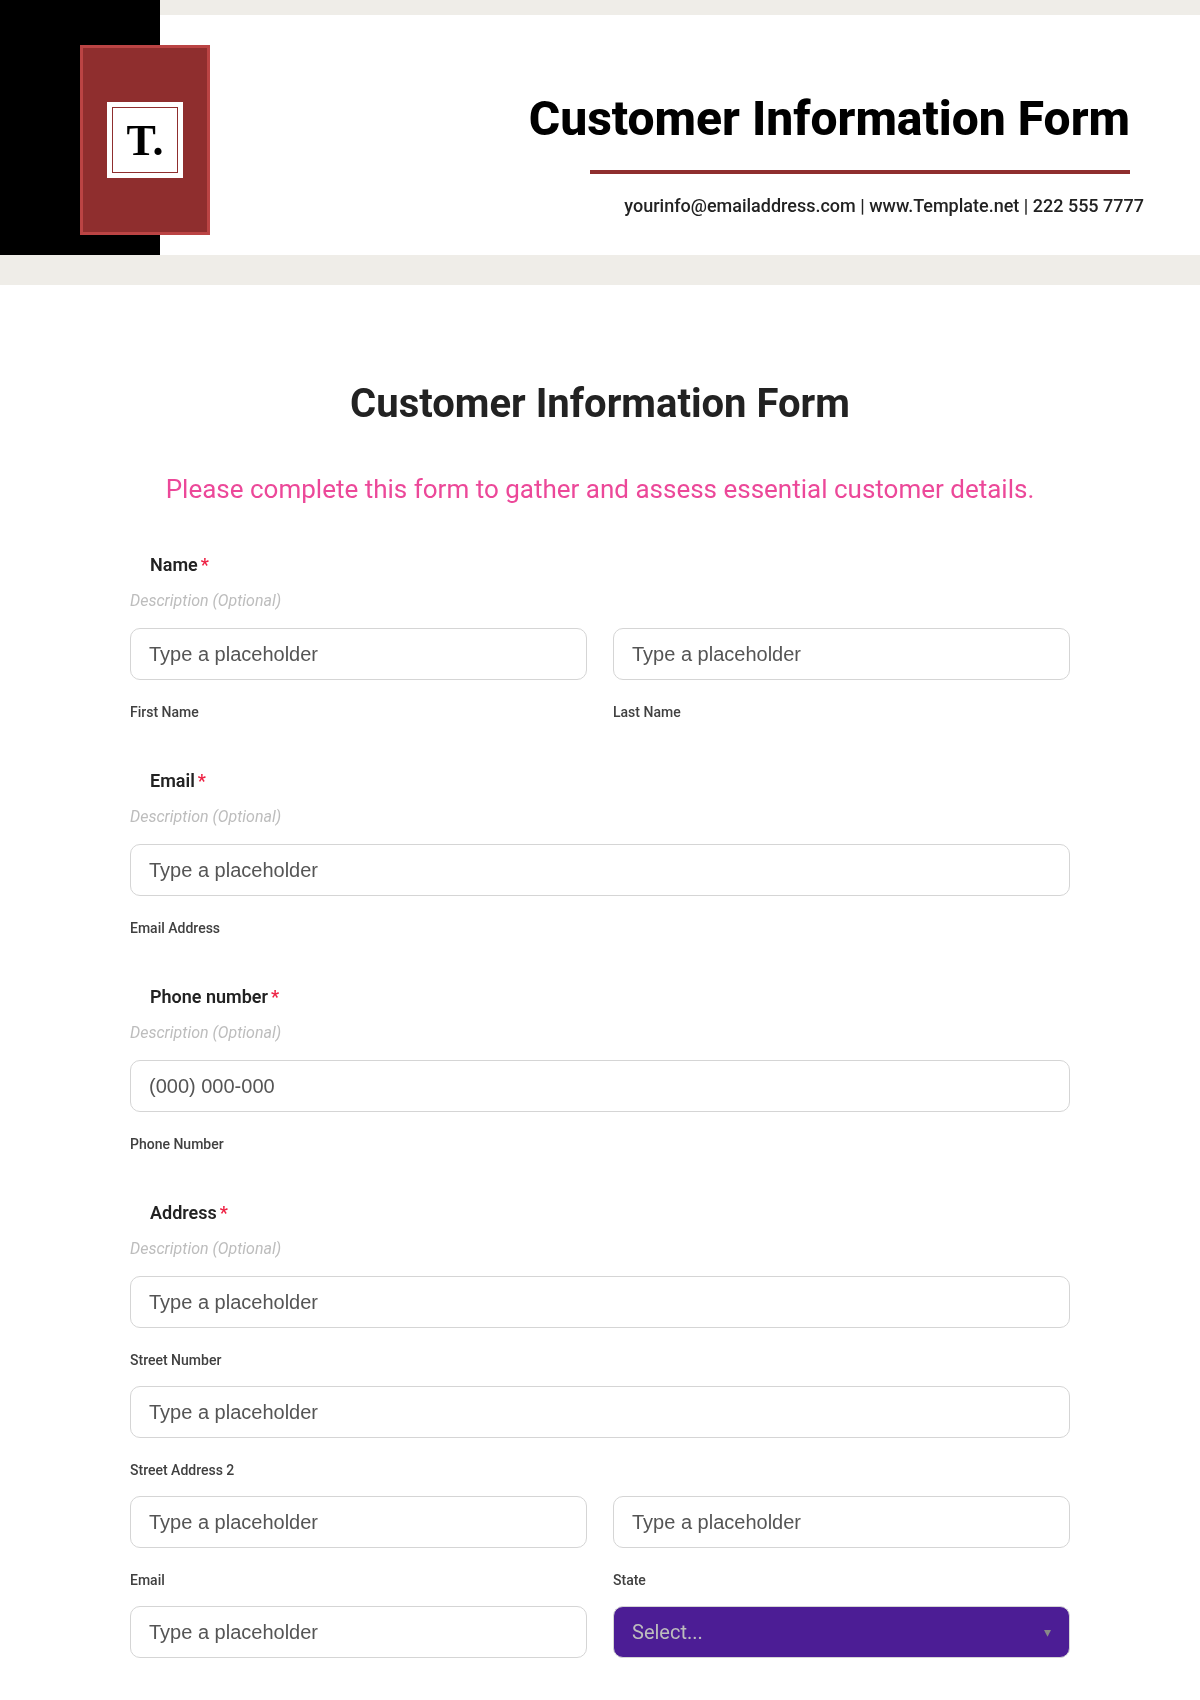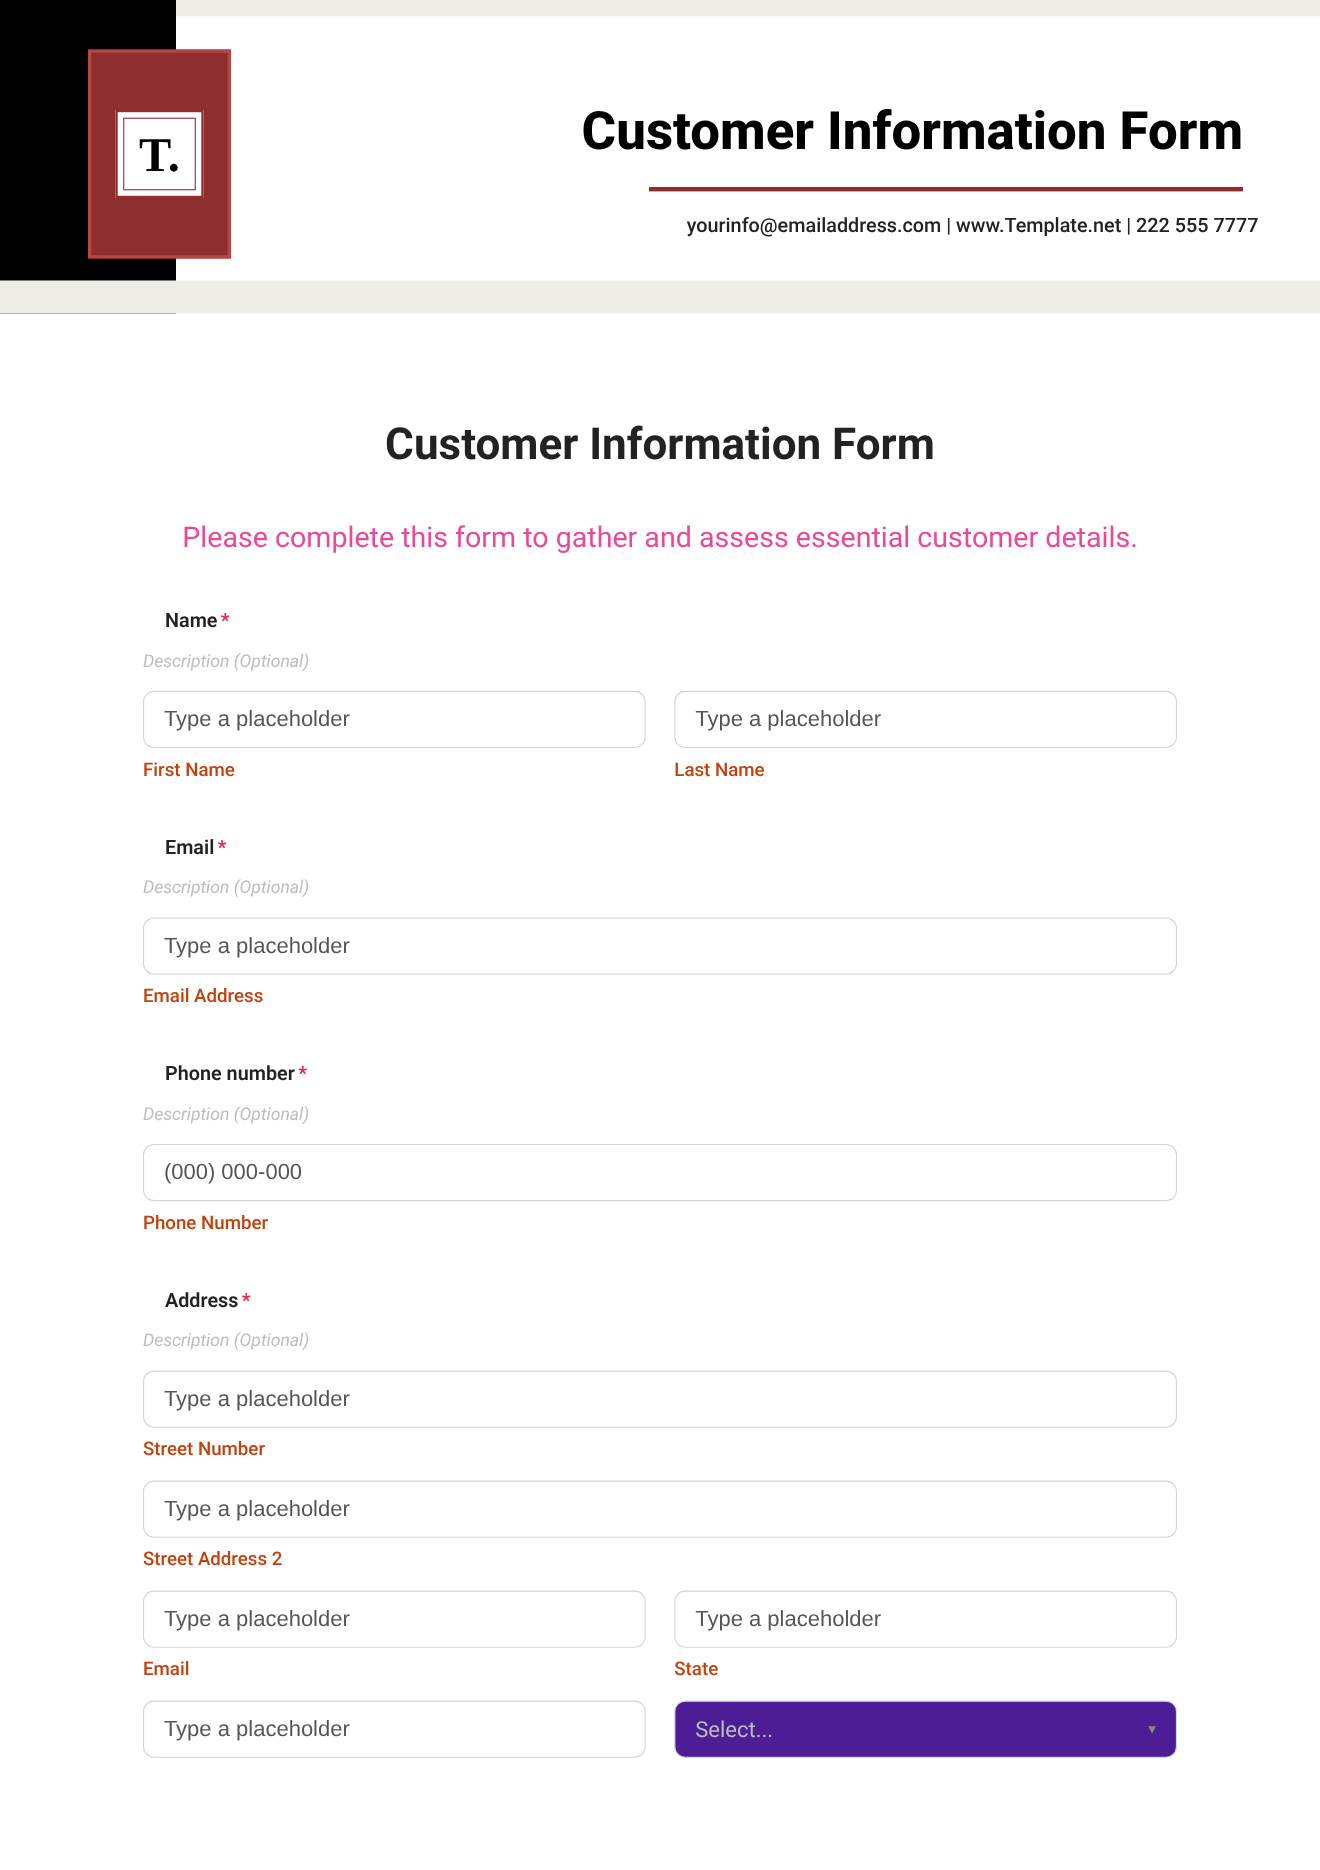--- a/index.html
+++ b/index.html
@@ -154,23 +154,23 @@
     border-radius: 10px;
     padding: 0 18px;
     font-size: 20px;
     color: #222;
     background: #fff;
   }
   .input::placeholder {
     color: #555;
   }
   .sublabel {
-    font-size: 17px;
-    color: #c2410c;
-    margin-top: 10px;
+    font-size: 14px;
+    color: #404040;
+    margin-top: 24px;
     font-weight: 500;
   }
   .select {
     width: 100%;
     height: 52px;
     border: 1px solid #d5d5d5;
     border-radius: 10px;
     padding: 0 18px;
     font-size: 20px;
     color: #bdbdbd;

